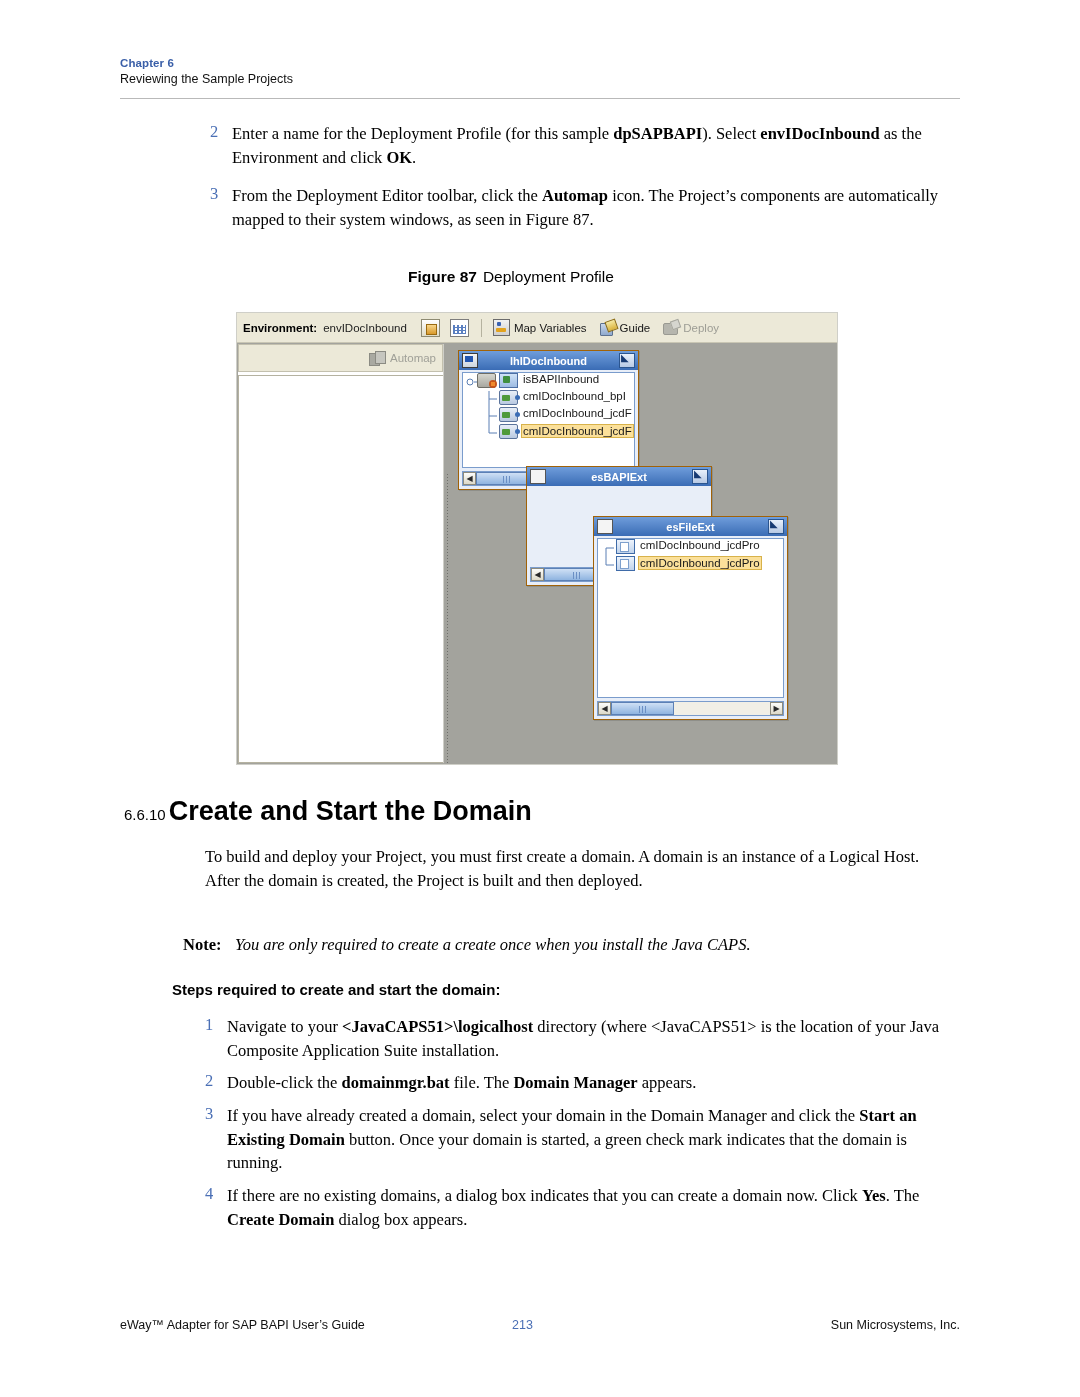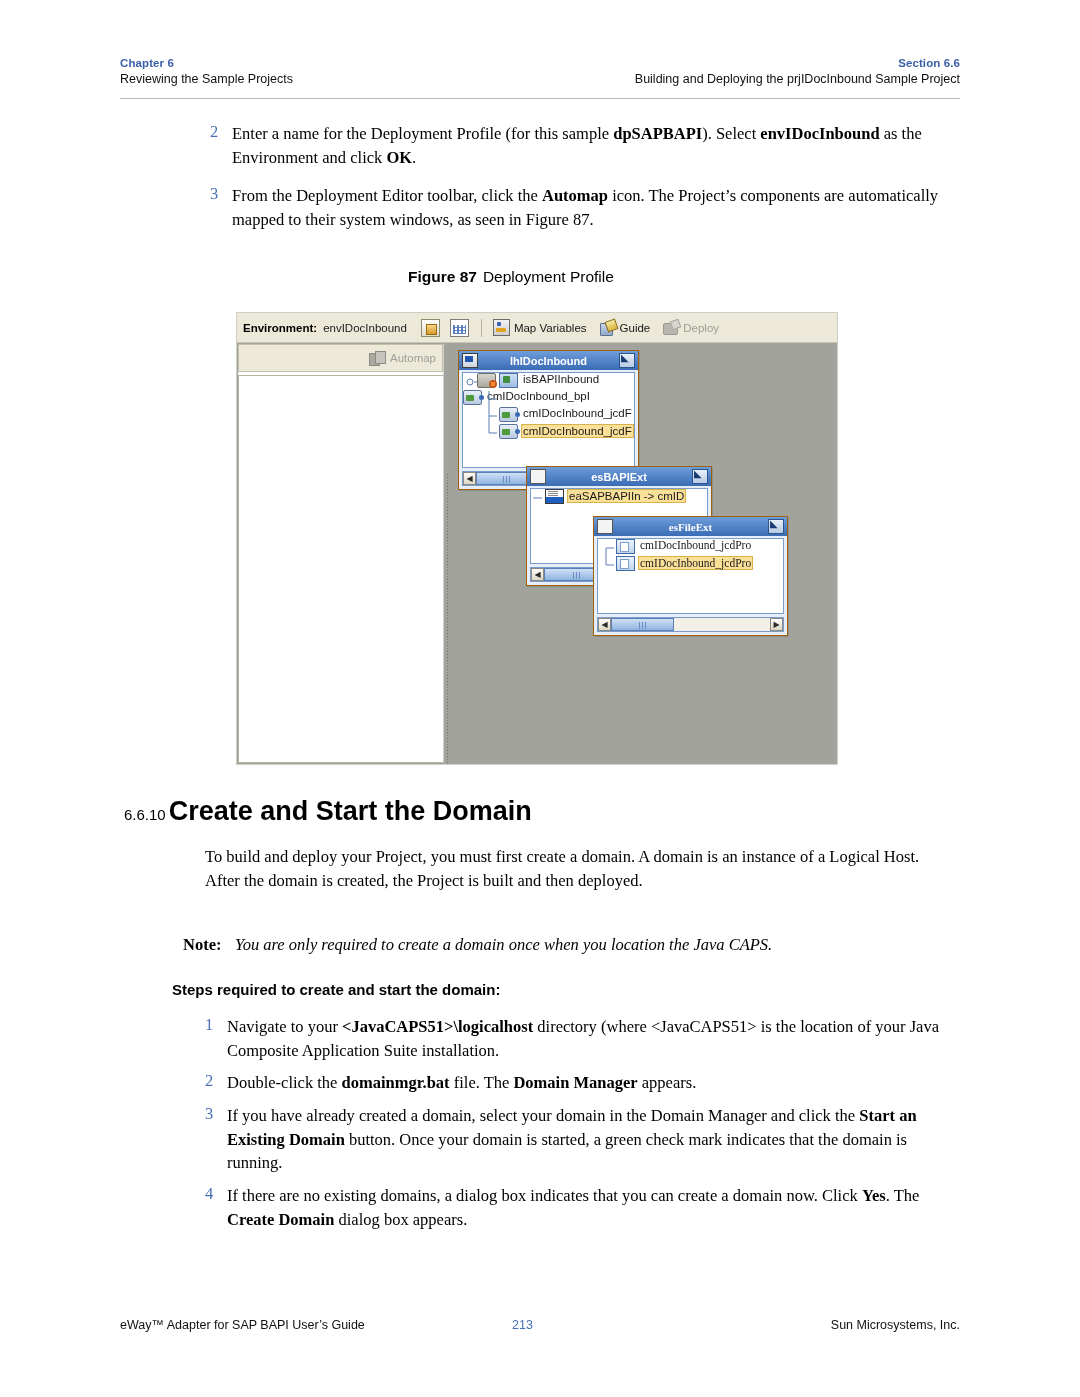--- a/index.html
+++ b/index.html
@@ -488,24 +488,20 @@
   .ft-center { position: absolute; left: 392px; top: 0; color: #4a6fb5; }
   .ft-right { position: absolute; right: 0; top: 0; }
 </style>
 </head>
 <body>
 
 <div class="page-header">
   <div class="hdr-left">
     <div class="hdr-chapter">Chapter 6</div>
     <div class="hdr-sub">Reviewing the Sample Projects</div>
-  </div>
-  <div class="hdr-right">
-    <div class="hdr-section">Section 6.6</div>
-    <div class="hdr-sub">Building and Deploying the prjIDocInbound Sample Project</div>
   </div>
 </div>
 <div class="hdr-rule"></div>
 
 <div class="step" id="step2">
   <div class="num">2</div>
   <div class="txt">Enter a name for the Deployment Profile (for this sample <b>dpSAPBAPI</b>). Select <b>envIDocInbound</b> as the Environment and click <b>OK</b>.</div>
 </div>
 <div class="step" id="step3">
   <div class="num">3</div>
@@ -560,21 +556,21 @@
         <line x1="26" y1="26" x2="34" y2="26" stroke="#5b7fb4" stroke-width="1"></line>
         <line x1="26" y1="43" x2="34" y2="43" stroke="#5b7fb4" stroke-width="1"></line>
         <line x1="26" y1="60" x2="34" y2="60" stroke="#5b7fb4" stroke-width="1"></line>
         <circle cx="7" cy="9" r="3" fill="none" stroke="#5b7fb4"></circle>
       </svg>
       <div class="trow" style="padding-left:14px;">
         <span class="ticon ic-server"></span>
         <span class="ticon ic-svc"></span>
         <span class="lbl">isBAPIInbound</span>
       </div>
-      <div class="trow" style="">
+      <div class="trow" style="padding-left:36px;">
         <span class="ticon ic-conn"></span>
         <span class="lbl">cmIDocInbound_bpI</span>
       </div>
       <div class="trow" style="padding-left:36px;">
         <span class="ticon ic-conn"></span>
         <span class="lbl">cmIDocInbound_jcdF</span>
       </div>
       <div class="trow sel" style="padding-left:36px;">
         <span class="ticon ic-conn"></span>
         <span class="lbl">cmIDocInbound_jcdF</span>
@@ -586,37 +582,28 @@
       <span class="sb-track"></span>
     </div>
   </div>
 
   <div class="mdi" style="left:289px; top:139px; width:186px; height:120px;margin-top:14px;">
     <div class="mdi-title">
       <span class="t-icon ic-blank"></span>
       <span class="t-text">esBAPIExt</span>
       <span class="t-btn"></span>
     </div>
-    <div class="mdi-body" style="bottom:21px;">
-      <svg class="tree-lines" width="30" height="30" style="left:0;top:0;">
-        <line x1="2" y1="9" x2="11" y2="9" stroke="#5b7fb4" stroke-width="1"></line>
-      </svg>
-      <div class="trow sel" style="padding-left:14px;">
-        <span class="ticon ic-sap"></span>
-        <span class="lbl">eaSAPBAPIIn -&gt; cmID</span>
-      </div>
-    </div>
     <div class="mdi-scroll">
       <span class="sb-arrow">◀</span>
       <span class="sb-thumb" style="width:66px;"></span>
       <span class="sb-track"></span>
     </div>
   </div>
 
-  <div class="mdi" style="left:356px; top:203px; width:195px; height:120px;font-family:Liberation Serif, serif;">
+  <div class="mdi" style="left:356px; top:203px; width:195px; height:204px;">
     <div class="mdi-title">
       <span class="t-icon ic-blank"></span>
       <span class="t-text">esFileExt</span>
       <span class="t-btn"></span>
     </div>
     <div class="mdi-body" style="bottom:21px;">
       <svg class="tree-lines" width="40" height="40" style="left:0;top:0;">
         <line x1="8" y1="9" x2="8" y2="26" stroke="#5b7fb4" stroke-width="1"></line>
         <line x1="8" y1="9" x2="16" y2="9" stroke="#5b7fb4" stroke-width="1"></line>
         <line x1="8" y1="26" x2="16" y2="26" stroke="#5b7fb4" stroke-width="1"></line>
@@ -641,21 +628,21 @@
 </div>
 
 <div class="sec-heading">
   <span class="sec-num">6.6.10</span><span class="sec-title">Create and Start the Domain</span>
 </div>
 
 <div class="para" id="para-intro">To build and deploy your Project, you must first create a domain. A domain is an instance of a Logical Host. After the domain is created, the Project is built and then deployed.</div>
 
 <div id="note-block">
   <span class="nlabel">Note:</span>
-  <span class="ntext">You are only required to create a domain once when you location the Java CAPS.</span>
+  <span class="ntext">You are only required to create a create once when you install the Java CAPS.</span>
 </div>
 
 <div id="steps-head">Steps required to create and start the domain:</div>
 
 <div class="step" id="s1">
   <div class="num">1</div>
   <div class="txt">Navigate to your <b>&lt;JavaCAPS51&gt;\logicalhost</b> directory (where &lt;JavaCAPS51&gt; is the location of your Java Composite Application Suite installation.</div>
 </div>
 <div class="step" id="s2">
   <div class="num">2</div>

